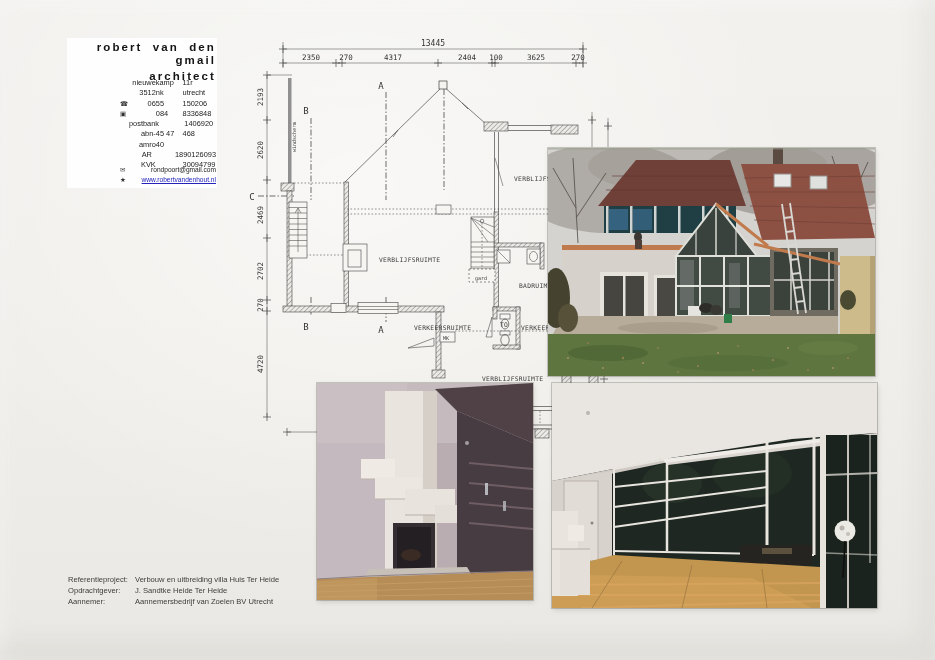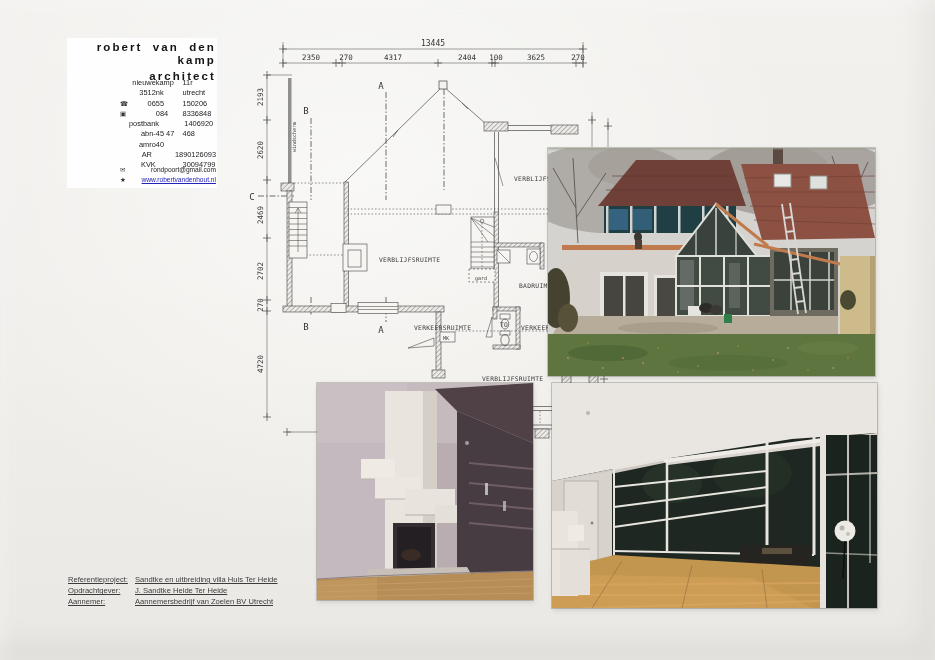--- a/index.html
+++ b/index.html
@@ -40,21 +40,21 @@
   .pln rect.open{fill:#f6f5f2;stroke:#444;stroke-width:.6;}
   .pln .dimt{font:7.5px "DejaVu Sans Mono",monospace;fill:#333;}
   .pln .dimT{font:8px "DejaVu Sans Mono",monospace;fill:#333;}
   .pln .room{font:6.3px "DejaVu Sans Mono",monospace;fill:#3b3b3b;letter-spacing:.3px;}
   .pln .sm{font:5px "DejaVu Sans Mono",monospace;fill:#3b3b3b;}
   .pln .mk{font:9px "DejaVu Sans Mono",monospace;fill:#333;}
   .pln .tk{stroke:#333;stroke-width:.7;}
   
   .photo{position:absolute;box-shadow:0 0 0 1px rgba(80,78,70,.28),1px 2px 5px rgba(40,38,30,.15);}
   
-  .footer{position:absolute;left:68px;top:574px;font-size:7.6px;color:#3c3c3c;line-height:11.2px;text-decoration:underline;}
+  .footer{position:absolute;left:68px;top:574px;font-size:7.6px;color:#3c3c3c;line-height:11.2px;}
   .f-row{display:flex;}
   .f-label{width:67px;flex:none;}
 </style>
 </head>
 <body>
 
 <div id="sheet">
 
   <svg class="pln" width="935" height="660" viewBox="0 0 935 660" style="position:absolute;left:0;top:0;">
     <defs>
@@ -223,21 +223,21 @@
     <text class="room" x="514" y="181">VERBLIJFSRUIMTE</text>
     <text class="room" x="482" y="381">VERBLIJFSRUIMTE</text>
     <text class="room" x="519" y="288">BADRUIMTE</text>
     <text class="room" x="414" y="330">VERKEERSRUIMTE</text>
     <text class="room" x="521" y="330">VERKEERSRUIMTE</text>
     <text class="room" x="500" y="327">TO</text>
     <text class="sm" x="475" y="280">gard</text>
   </svg>
 
   <div class="letterhead">
-    <div class="lh-title">robert van den kamp</div>
+    <div class="lh-title">robert van den gmail</div>
     <div class="lh-title">architect</div>
     <div class="lh-contact">
       <div class="c-row">
           <span class="c-icon"></span>
           <span class="cc1">nieuwe</span>
           <span class="cc2">kamp</span>
           <span class="cc3">11r</span>
         </div>
       <div class="c-row">
           <span class="c-icon"></span>
@@ -520,21 +520,21 @@
       <rect x="0" y="128" width="26" height="85" fill="#e9e4de"></rect>
       <rect x="16" y="142" width="16" height="16" fill="#efeae4"></rect>
       <rect x="8" y="166" width="30" height="46" fill="#e4dfd9"></rect>
       <line x1="0" y1="166" x2="38" y2="166" stroke="#b8b0a8"></line>
     </svg>
   </div>
 
   <div class="footer">
     <div class="f-row">
       <span class="f-label">Referentieproject:</span>
-      <span>Sandtke en uitbreiding villa Huis Ter Heide</span>
+      <span>Verbouw en uitbreiding villa Huis Ter Heide</span>
     </div>
     <div class="f-row">
       <span class="f-label">Opdrachtgever:</span>
       <span>J. Sandtke Heide Ter Heide</span>
     </div>
     <div class="f-row">
       <span class="f-label">Aannemer:</span>
       <span>Aannemersbedrijf van Zoelen BV Utrecht</span>
     </div>
   </div>

